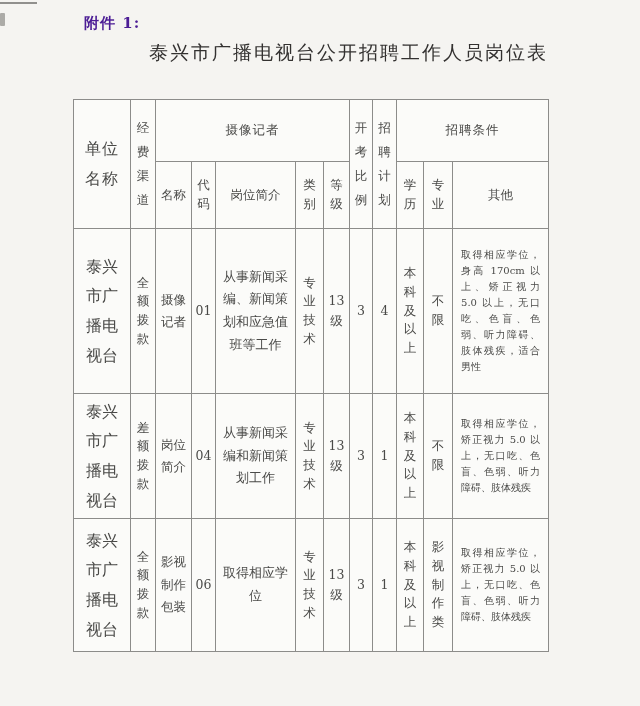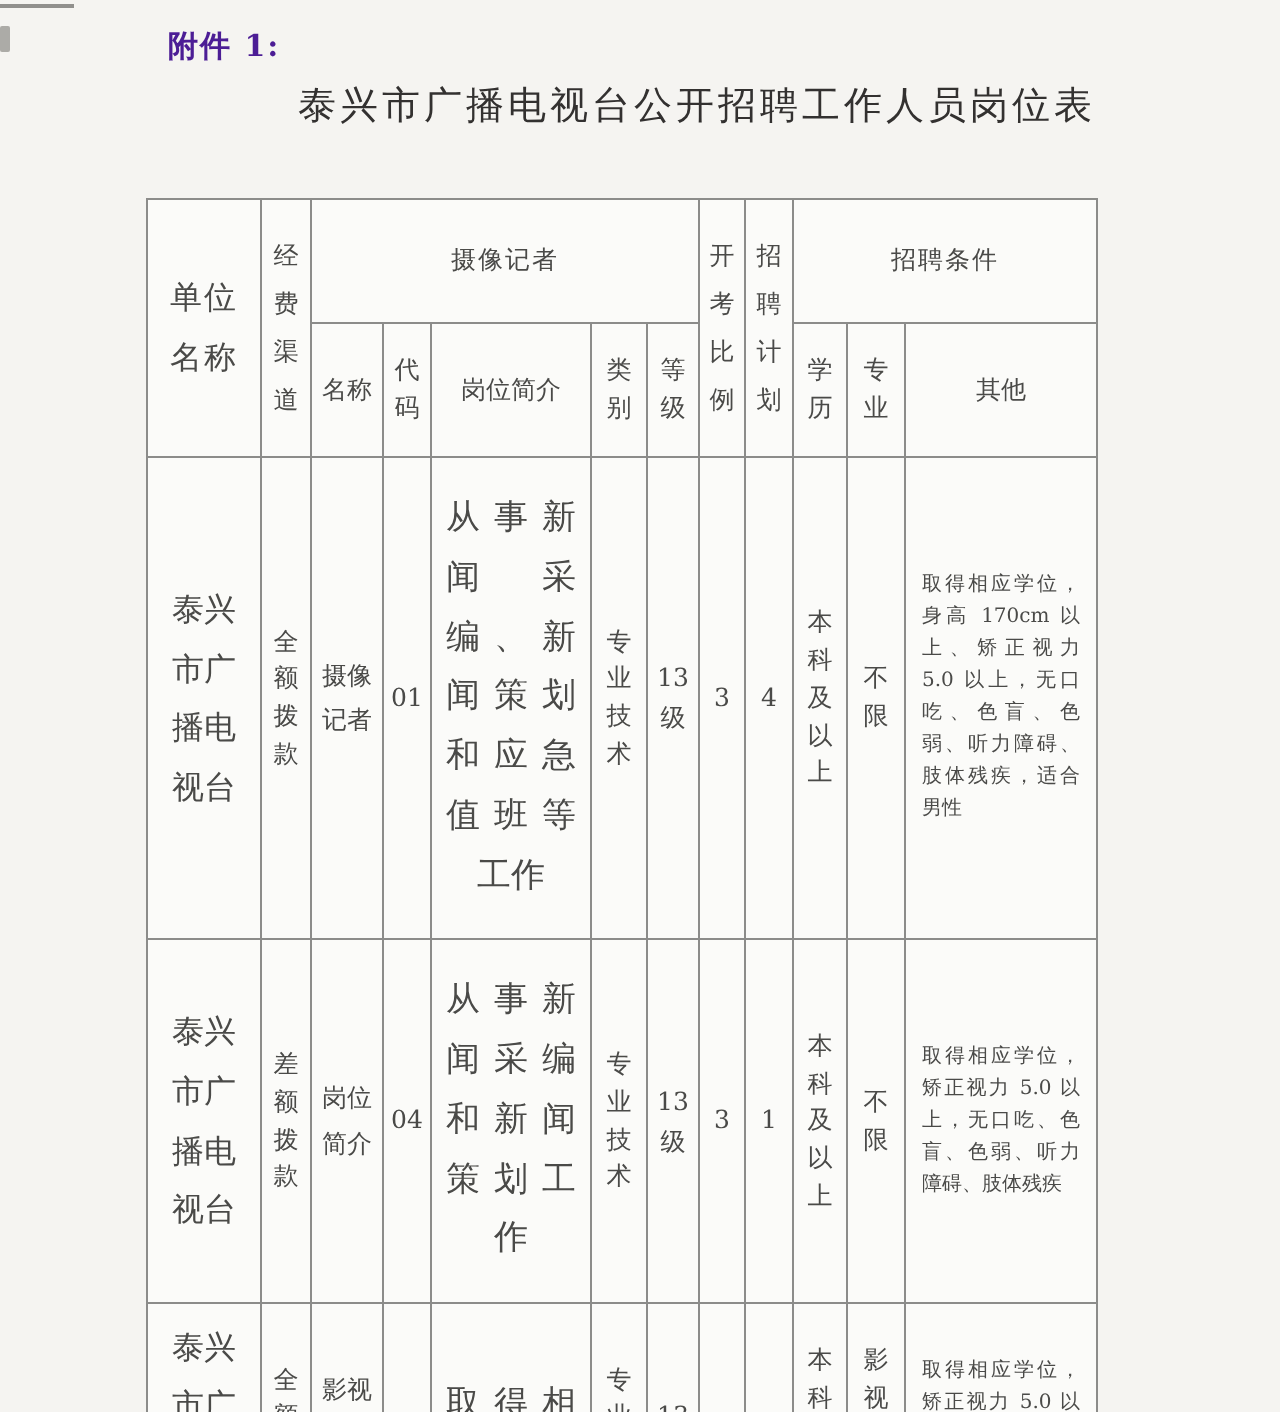--- a/index.html
+++ b/index.html
@@ -37,21 +37,21 @@
   tr.hr1{height:62px;}
   tr.hr2{height:67px;}
   tr.r1{height:165px;}
   tr.r2{height:125px;}
   tr.r3{height:133px;}
 
   td.vert{white-space:pre-line;line-height:1.5;}
   td.spread{line-height:24px;}
   td.unit{font-size:16px;line-height:1.85;padding:0 7px;}
   td.namecell{padding:4px 5px;line-height:1.8;margin-top:36px;}
-  td.intro{font-size:17px;line-height:1.75;padding:16px 7px;text-align:justify;text-align-last:center;}
+  td.intro{font-size:13px;line-height:1.75;padding:1px 7px;text-align:justify;text-align-last:center;}
   td.other{font-size:10px;line-height:1.6;padding:0 8px;text-align:justify;}
   td.levelcell{line-height:1.6;}
   td.hcell{letter-spacing:1px;}
 </style>
 </head>
 <body>
 
 <div class="scan-line-top"></div>
 <div class="scan-smudge"></div>
 

